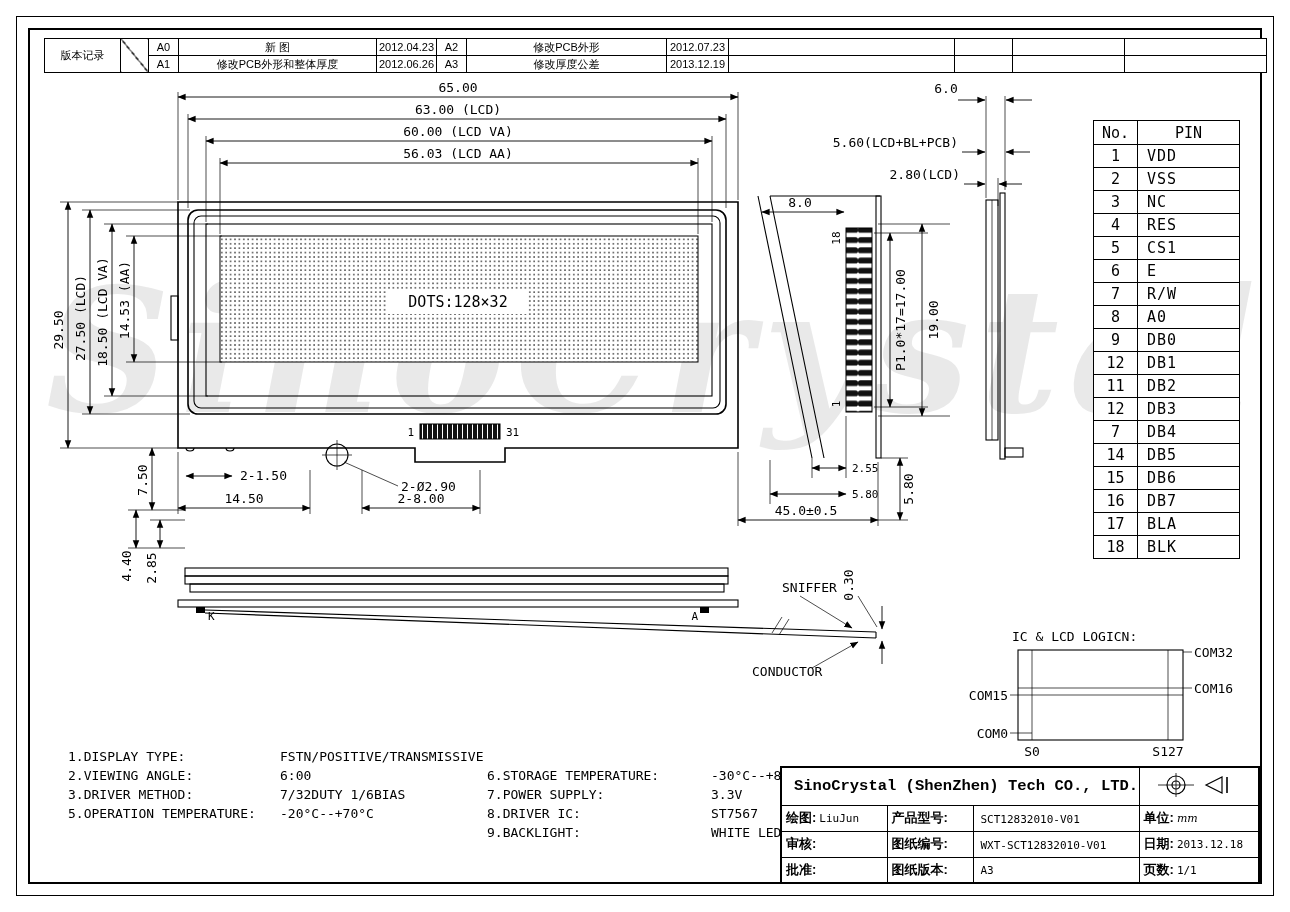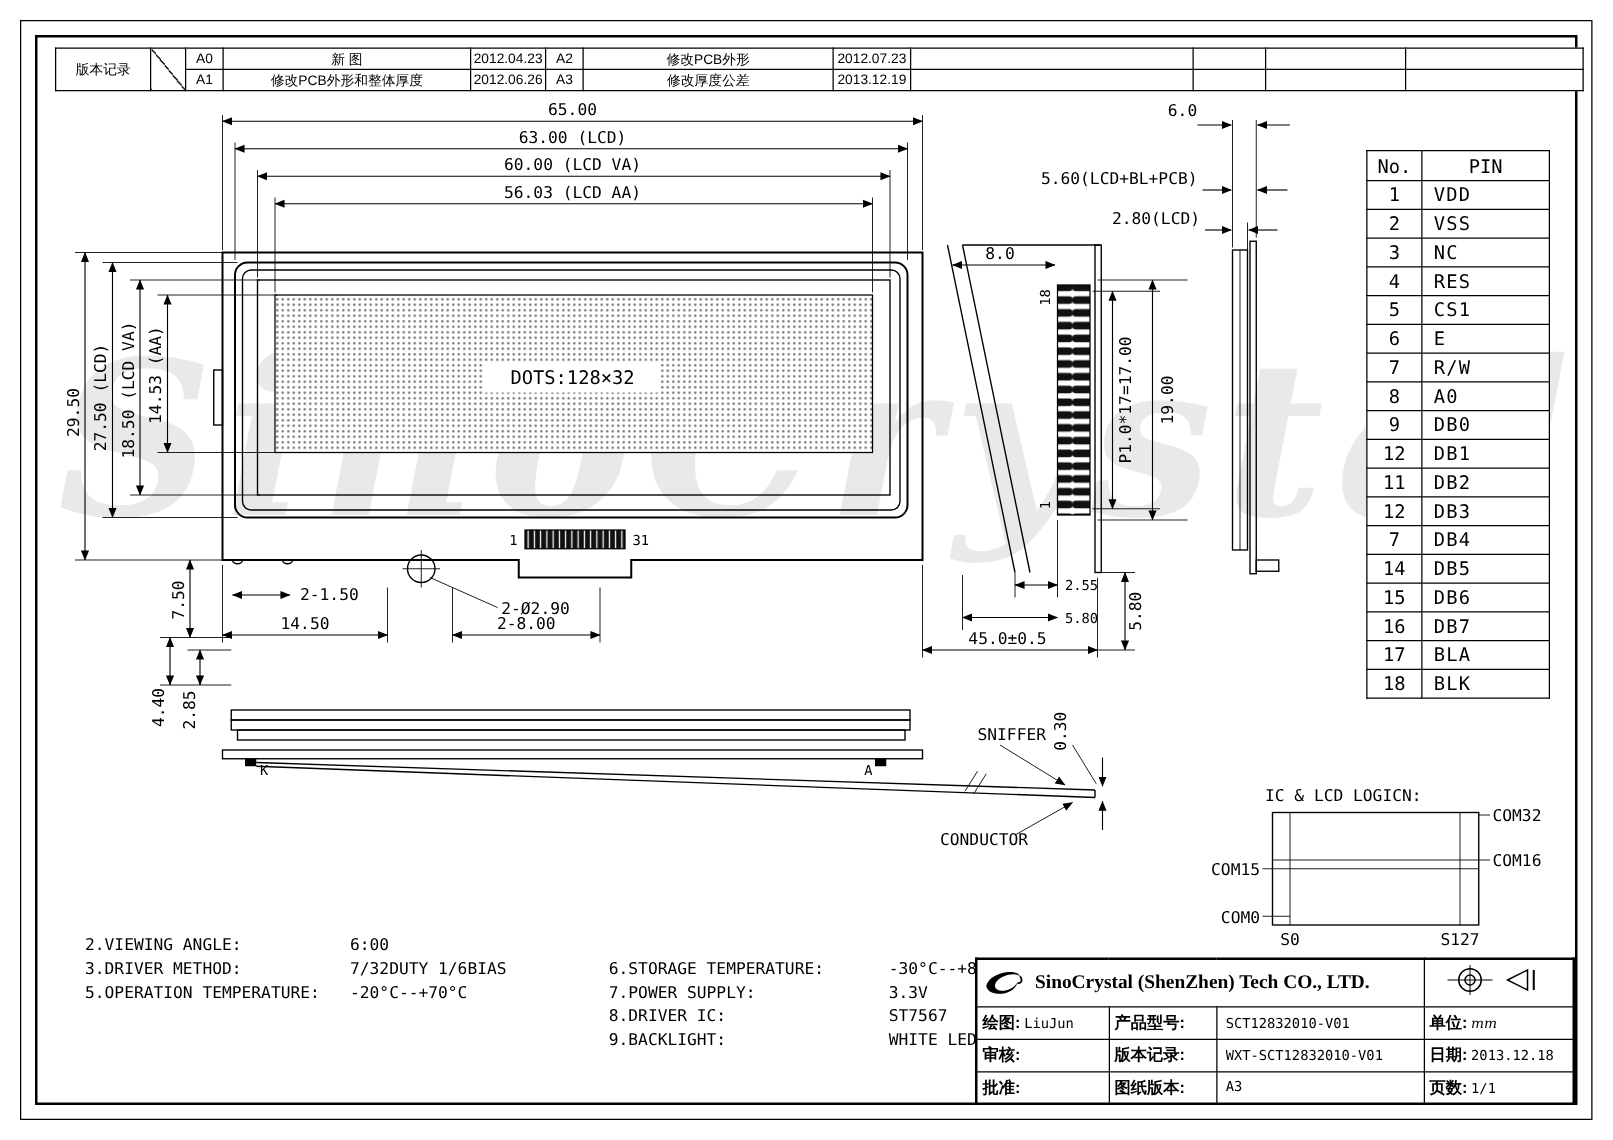--- a/index.html
+++ b/index.html
@@ -42,21 +42,21 @@
   .sl  { display:inline-block; min-width:212px; }
   .sl2 { display:inline-block; min-width:224px; }
 
   .tblock { position:absolute; left:780px; top:766px; width:478px; z-index:4; border:2px solid #000; }
   .tblock td { border:1px solid #000; padding:1px 4px; font-size:13px; vertical-align:middle;
                white-space:nowrap; overflow:hidden; }
   .tblock tr.r1 { height:38px; }
   .tblock tr.rx { height:26px; }
   .company-cell { padding-left:6px; }
   .company-wrap { display:flex; align-items:center; gap:8px; }
-  .company { font-family:Liberation Serif, serif; font-weight:bold; font-size:15.5px; }
+  .company { font-family:Liberation Mono, monospace; font-weight:bold; font-size:15.5px; }
   .proj-cell { text-align:center; }
   .zh { font-family:"Liberation Sans", sans-serif; font-weight:bold; font-size:13px; }
   .val { font-family:"DejaVu Sans Mono", monospace; font-size:11px; margin-left:3px; }
   .unit { font-style:italic; font-family:"DejaVu Serif", serif; }
 </style>
 </head>
 <body>
 
 <div class="watermark">SinoCrystal</div>
 <div class="frame-outer"></div>
@@ -339,20 +339,21 @@
         <td class="nm">BLA</td>
       </tr>
   <tr>
         <td class="no">18</td>
         <td class="nm">BLK</td>
       </tr>
 </tbody>
   </table>
 
 <div class="spec" style="left:68px; top:749px;">
+  <div class="spec-row"><span class="sl">1.DISPLAY TYPE:</span><span>FSTN/POSITIVE/TRANSMISSIVE</span></div>
   <div class="spec-row"><span class="sl">2.VIEWING ANGLE:</span><span>6:00</span></div>
   <div class="spec-row"><span class="sl">3.DRIVER METHOD:</span><span>7/32DUTY  1/6BIAS</span></div>
   <div class="spec-row"><span class="sl">5.OPERATION TEMPERATURE:</span><span>-20°C--+70°C</span></div>
 </div>
 <div class="spec" style="left:487px; top:768px;">
   <div class="spec-row"><span class="sl2">6.STORAGE TEMPERATURE:</span><span>-30°C--+80°C</span></div>
   <div class="spec-row"><span class="sl2">7.POWER SUPPLY:</span><span>3.3V</span></div>
   <div class="spec-row"><span class="sl2">8.DRIVER IC:</span><span>ST7567</span></div>
   <div class="spec-row"><span class="sl2">9.BACKLIGHT:</span><span>WHITE LED(+3.1DCV,6 LEDS)</span></div>
 </div>
@@ -387,21 +388,21 @@
     </td>
   </tr>
   <tr class="rx">
     <td><span class="zh">绘图:</span><span class="val">LiuJun</span></td>
     <td><span class="zh">产品型号:</span></td>
     <td><span class="val">SCT12832010-V01</span></td>
     <td><span class="zh">单位:</span><span class="val unit">mm</span></td>
   </tr>
   <tr class="rx">
     <td><span class="zh">审核:</span><span class="val"></span></td>
-    <td><span class="zh">版本记录:</span></td>
+    <td><span class="zh">图纸编号:</span></td>
     <td><span class="val">WXT-SCT12832010-V01</span></td>
     <td><span class="zh">日期:</span><span class="val">2013.12.18</span></td>
   </tr>
   <tr class="rx">
     <td><span class="zh">批准:</span><span class="val"></span></td>
     <td><span class="zh">图纸版本:</span></td>
     <td><span class="val">A3</span></td>
     <td><span class="zh">页数:</span><span class="val">1/1</span></td>
   </tr>
 </tbody>

